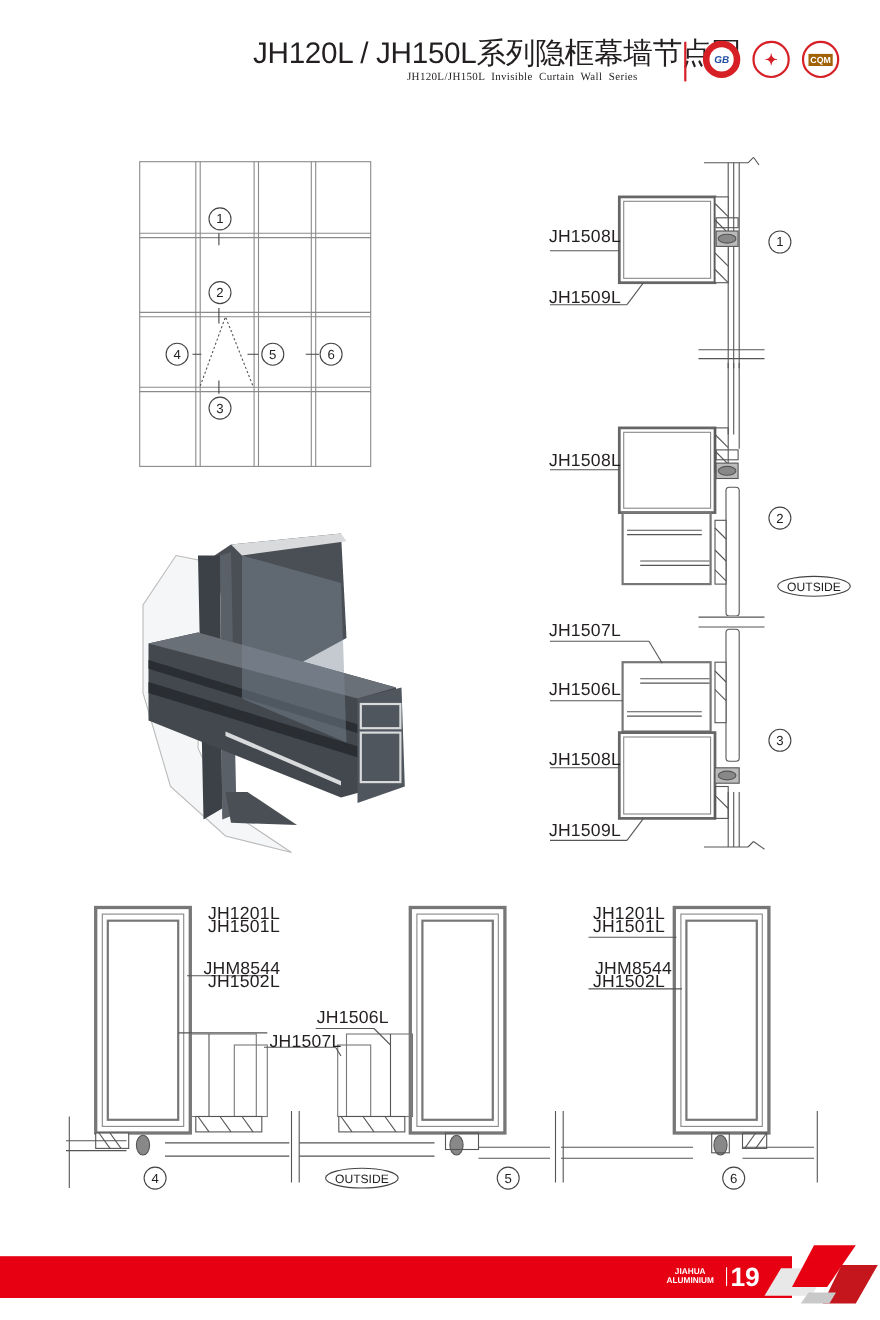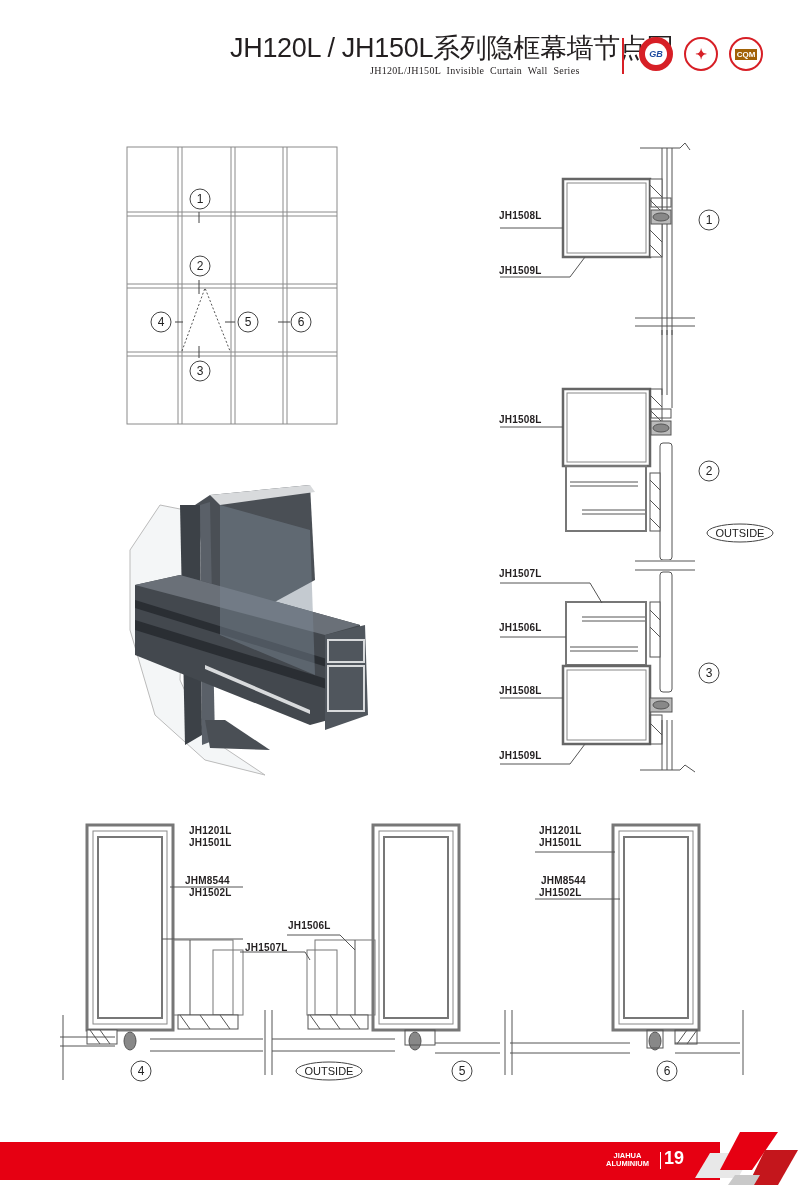--- a/index.html
+++ b/index.html
@@ -6,25 +6,25 @@
   html, body { width: 800px; height: 1200px; background: #ffffff; overflow: hidden; }
   body { position: relative; font-family: "Liberation Sans", sans-serif; color: #231f20; }
   .abs { position: absolute; }
   .title-main { left: 230px; top: 30px; font-size: 27px; font-weight: 400; letter-spacing: -0.3px; white-space: nowrap; color: #231f20; }
   .title-sub { left: 370px; top: 65px; font-size: 10px; white-space: nowrap; color: #231f20; letter-spacing: 0.3px; word-spacing: 3px; font-family: Liberation Serif, serif; }
   .title-rule { left: 622px; top: 38px; width: 2px; height: 36px; background: #d71f26; }
   .logo { width: 34px; height: 34px; border-radius: 50%; border: 2px solid #d71f26; display: flex; align-items: center; justify-content: center; font-size: 9px; font-weight: bold; color: #d71f26; }
   .logo.gb { background: #d71f26; color: #fff; }
   .logo.gb span { background: #fff; color: #1d4aa0; border-radius: 50%; width: 22px; height: 22px; display: flex; align-items: center; justify-content: center; font-size: 9px; font-style: italic; }
   .logo.cqm span { background: #a16207; color: #fff; font-size: 8px; padding: 1px 2px; }
-  .lbl { font-size: 10px; color: #231f20; white-space: nowrap; line-height: 11px; letter-spacing: 0.2px; font-weight: bold; }
+  .lbl { font-size: 16px; color: #231f20; white-space: nowrap; line-height: 11px; letter-spacing: 0.2px; }
   svg text { font-family: "Liberation Sans", sans-serif; }
   .footer-bar { left: 0; top: 1142px; width: 720px; height: 38px; background: #e60012; }
   .footer-brand { left: 606px; top: 1152px; font-size: 7.5px; line-height: 8px; color: #fff; text-align: center; font-weight: bold; }
-  .footer-page { left: 664px; top: 1148px; font-size: 18px; color: #fff; font-weight: bold; }
+  .footer-page { left: 664px; top: 1148px; font-size: 24px; color: #fff; font-weight: bold; }
   .footer-sep { left: 660px; top: 1152px; width: 1px; height: 17px; background: #fff; }
 </style>
 </head>
 <body>
 
 <div class="abs title-main">JH120L / JH150L系列隐框幕墙节点图</div>
 <div class="abs title-sub">JH120L/JH150L  Invisible  Curtain  Wall  Series</div>
 <div class="abs title-rule"></div>
 <div class="abs logo gb" style="left:639px;top:37px;">
     <span>GB</span>

